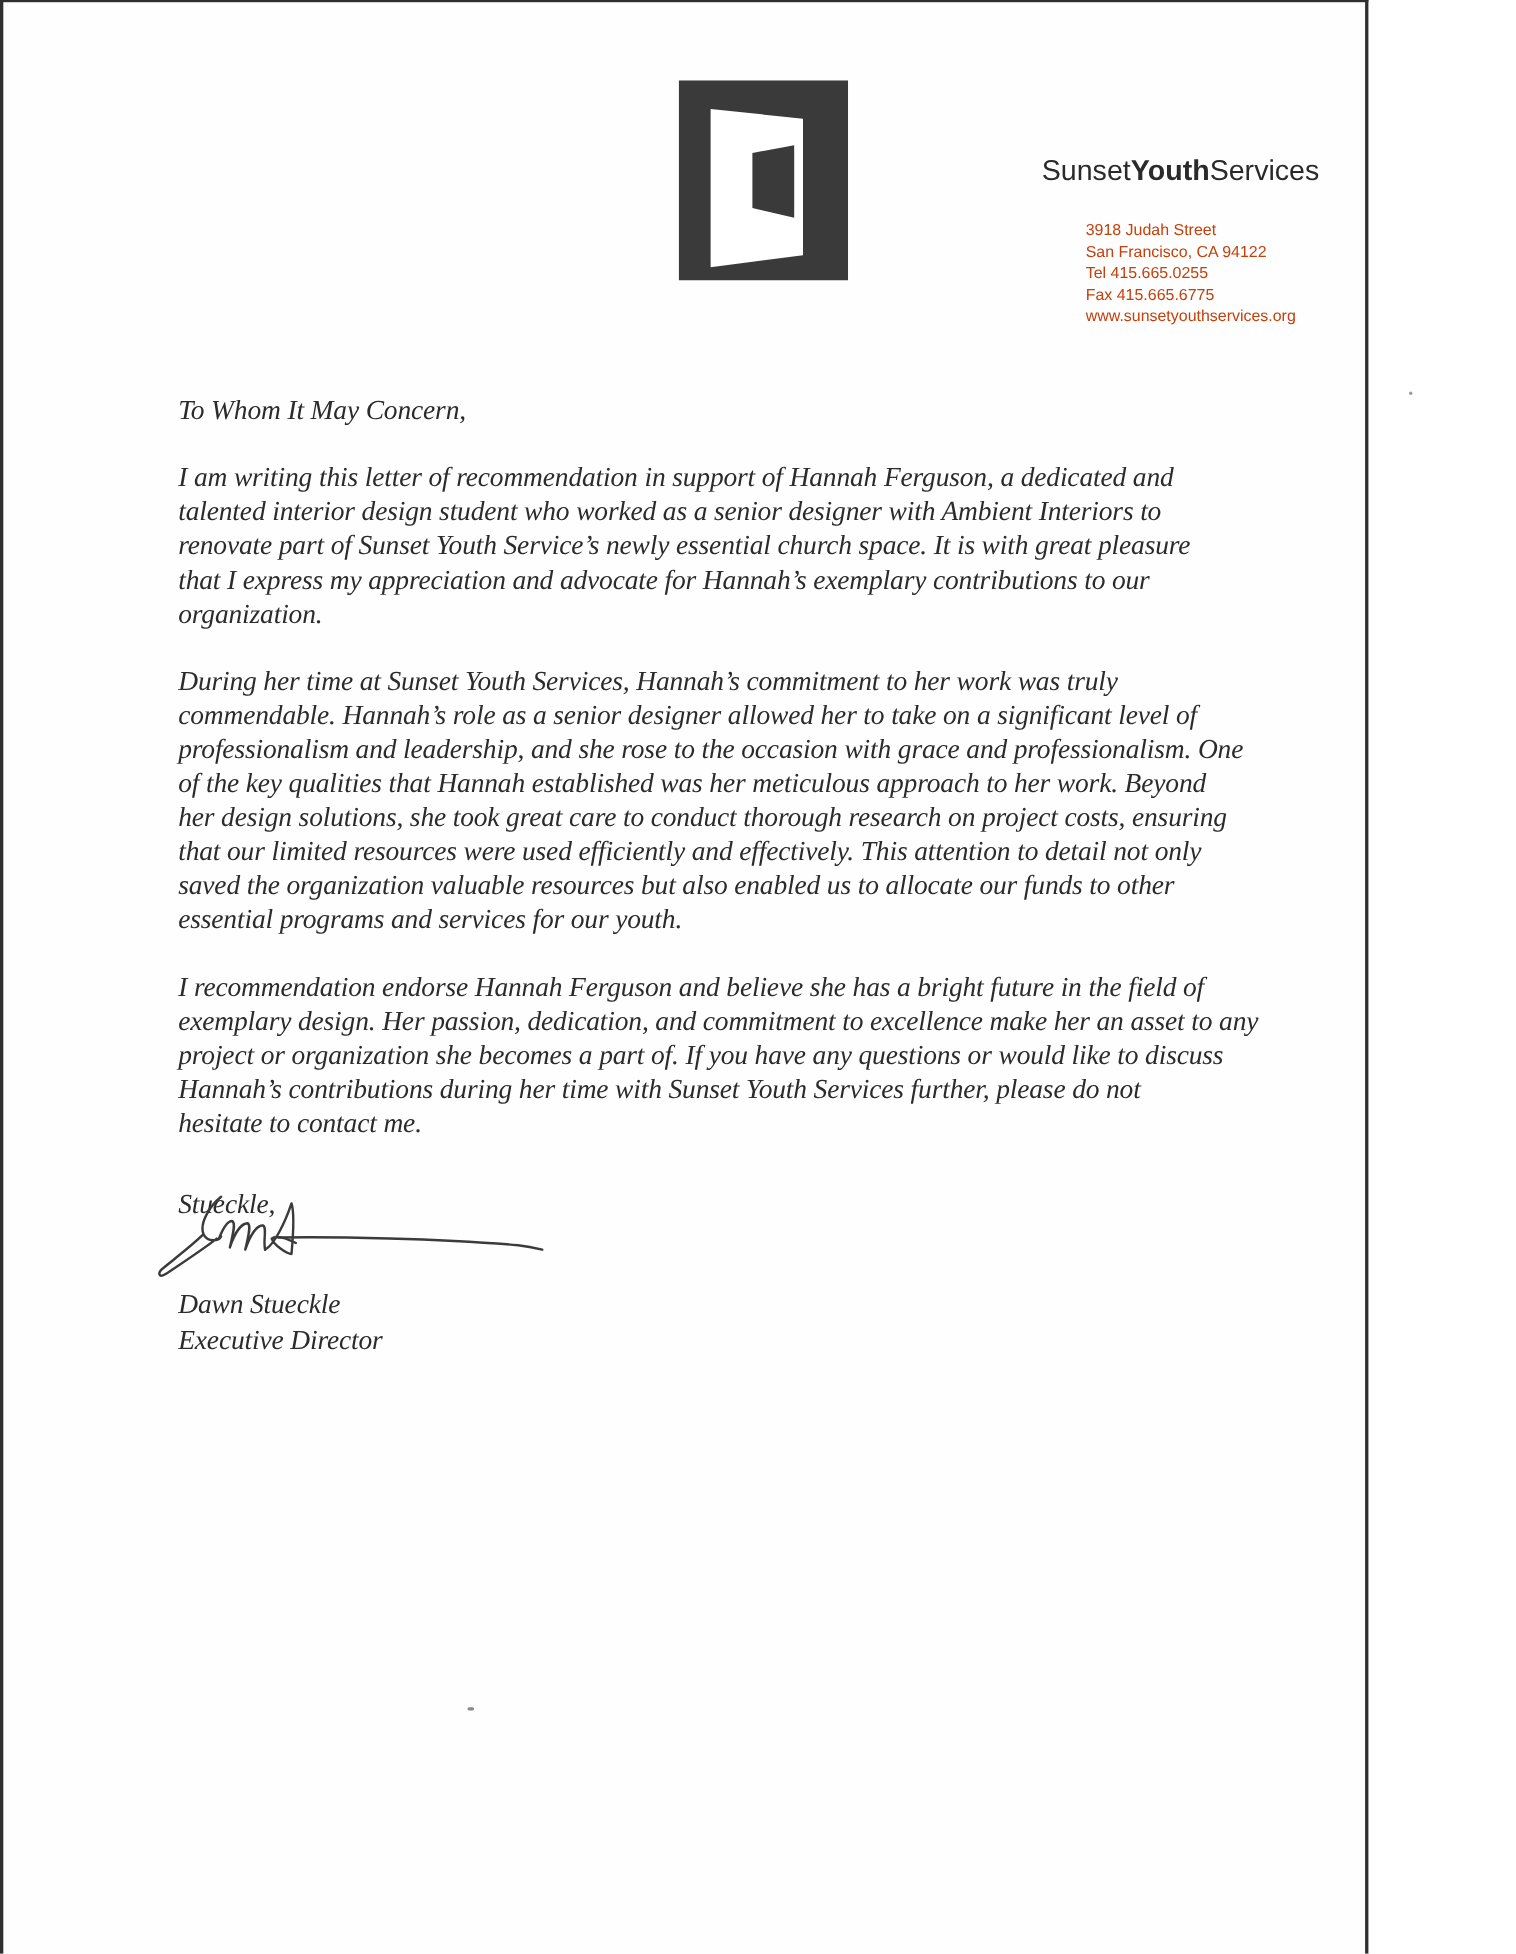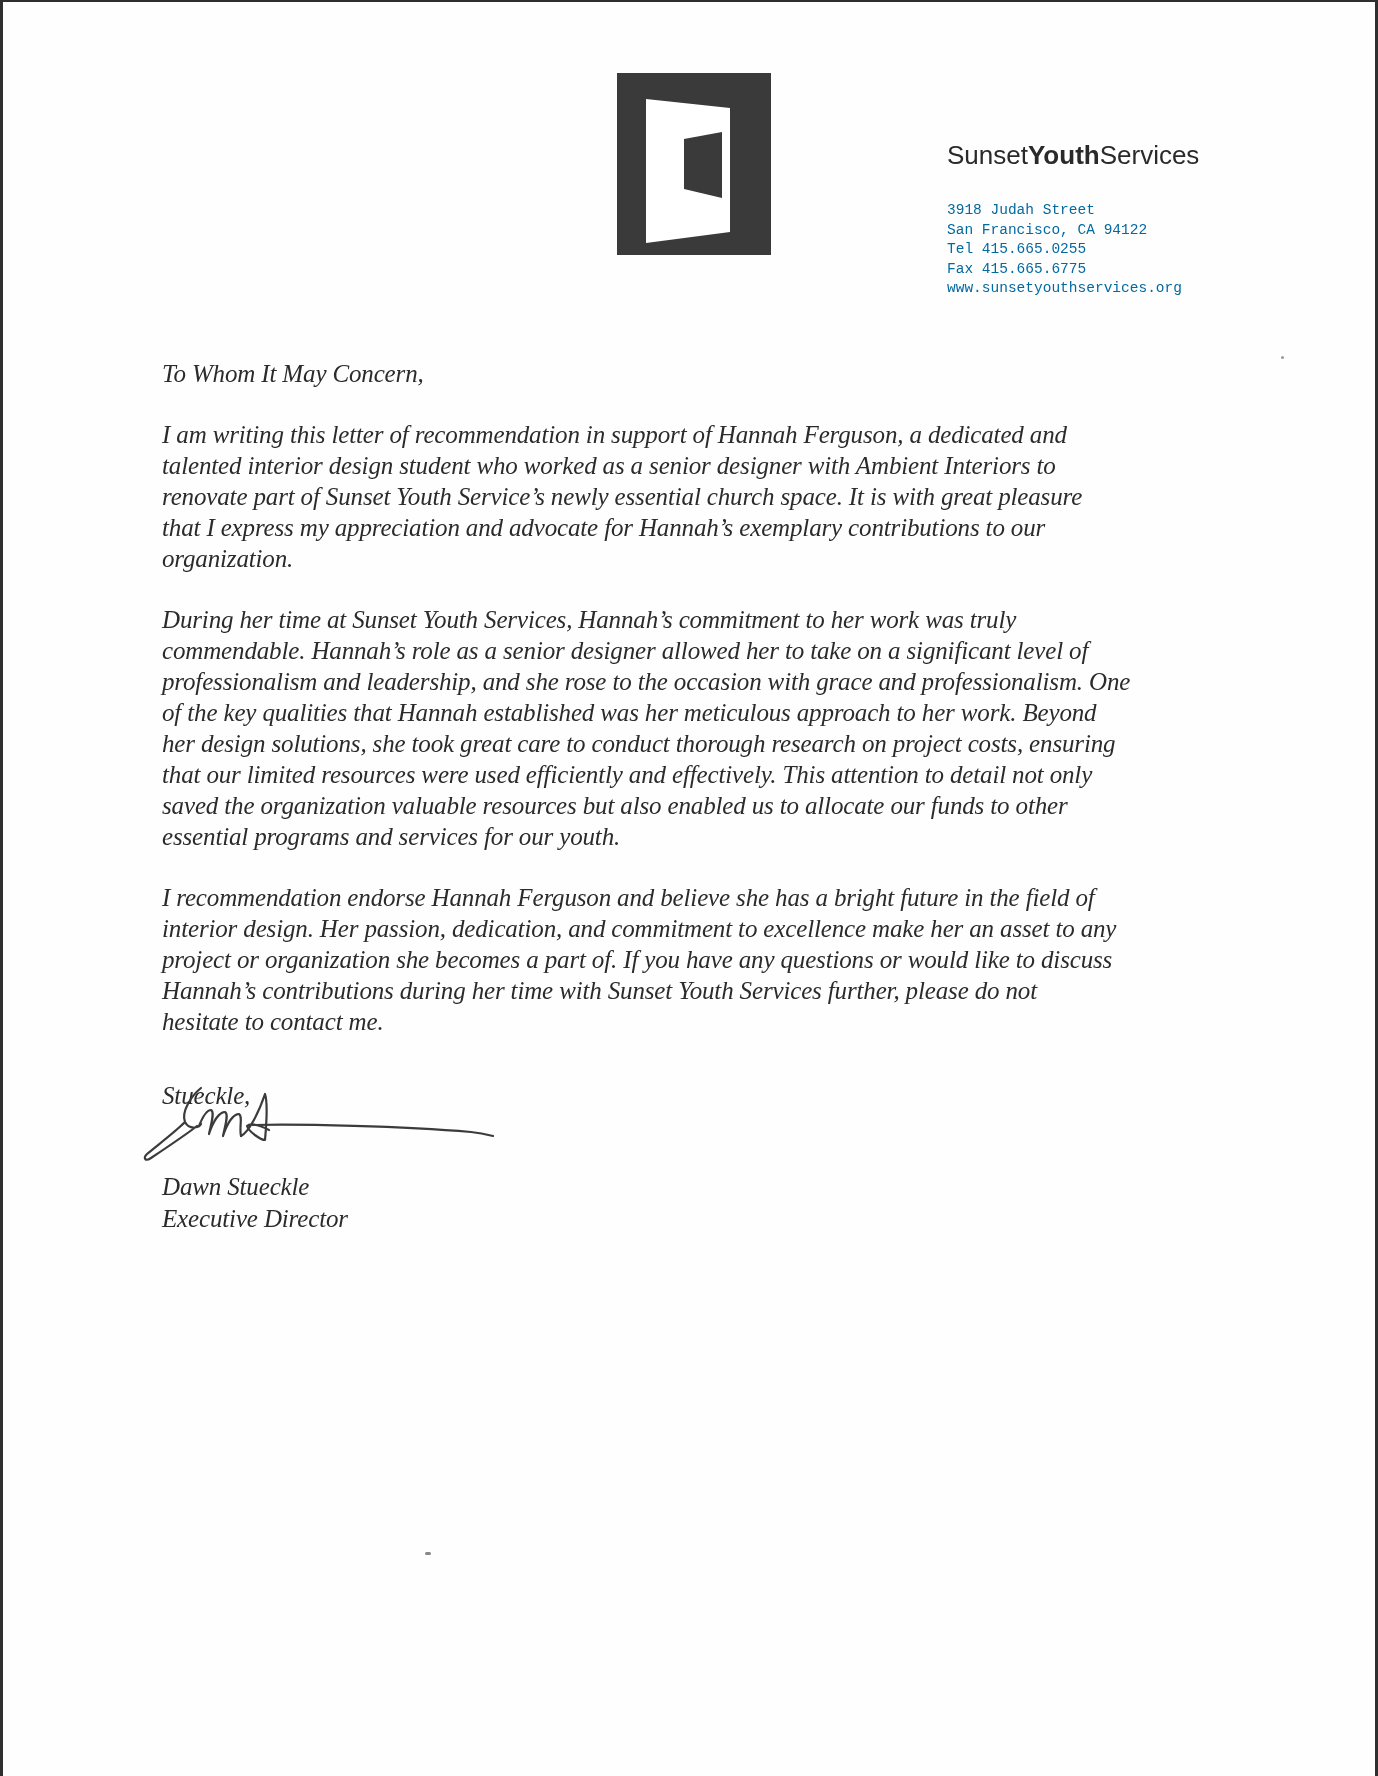--- a/index.html
+++ b/index.html
@@ -1,35 +1,35 @@
 <!DOCTYPE html>
 <html><head>
 <meta charset="utf-8">
 <style>
   html, body { margin: 0; padding: 0; background: #ffffff; }
   body { width: 1378px; height: 1776px; position: relative; overflow: hidden; }
   .page {
-    position: absolute; left: 0; top: 0; width: 1378px; height: 1776px;
+    position: absolute; left: 0; top: 0; width: 1244px; height: 1776px;
     background: #fefefe;
     border-top: 2px solid #2f2f2f;
     border-left: 3px solid #2f2f2f;
     border-right: 3px solid #2f2f2f;
     box-sizing: border-box;
   }
   .logo { position: absolute; left: 614px; top: 71px; width: 154px; height: 182px; }
   .org-name {
     position: absolute; left: 944px; top: 138px;
     font-family: "Liberation Sans", sans-serif; font-size: 26px; color: #2a2a2a;
     letter-spacing: 0px; white-space: nowrap;
   }
   .org-name b { font-weight: 700; }
   .address {
-    position: absolute; left: 944px; top: 199px;
-    font-family: Liberation Mono, monospace; font-size: 14.5px; line-height: 19.5px;
-    color: #0369a1;
+    position: absolute; left: 984px; top: 199px;
+    font-family: Liberation Sans, sans-serif; font-size: 14.5px; line-height: 19.5px;
+    color: #c2410c;
   }
   .address div { white-space: nowrap; }
   .letter {
     position: absolute; left: 159px; top: 0; width: 1080px;
     font-family: "Liberation Serif", serif; font-size: 25px; color: #2b2b2b;
   }
   .line { position: absolute; left: 0; white-space: nowrap; letter-spacing: -0.15px; font-style: italic; }
   .sig { position: absolute; left: 138px; top: 1080px; width: 400px; height: 100px; }
   .speck { position: absolute; background: #777; border-radius: 50%; }
 </style>
@@ -71,21 +71,21 @@
       <div class="line" style="top:666px">professionalism and leadership, and she rose to the occasion with grace and professionalism. One</div>
       <div class="line" style="top:697px">of the key qualities that Hannah established was her meticulous approach to her work. Beyond</div>
       <div class="line" style="top:728px">her design solutions, she took great care to conduct thorough research on project costs, ensuring</div>
       <div class="line" style="top:759px">that our limited resources were used efficiently and effectively. This attention to detail not only</div>
       <div class="line" style="top:790px">saved the organization valuable resources but also enabled us to allocate our funds to other</div>
       <div class="line" style="top:821px">essential programs and services for our youth.</div>
     </div>
 
     <div>
       <div class="line" style="top:882px">I recommendation endorse Hannah Ferguson and believe she has a bright future in the field of</div>
-      <div class="line" style="top:913px">interior design. Her passion, dedication, and commitment to excellence make her an asset to any</div>
+      <div class="line" style="top:913px">exemplary design. Her passion, dedication, and commitment to excellence make her an asset to any</div>
       <div class="line" style="top:944px">project or organization she becomes a part of. If you have any questions or would like to discuss</div>
       <div class="line" style="top:975px">Hannah’s contributions during her time with Sunset Youth Services further, please do not</div>
       <div class="line" style="top:1006px">hesitate to contact me.</div>
     </div>
 
     <div class="line" style="top:1080px">Stueckle,</div>
     <div class="line" style="top:1171px">Dawn Stueckle</div>
     <div class="line" style="top:1203px">Executive Director</div>
   </div>
 

